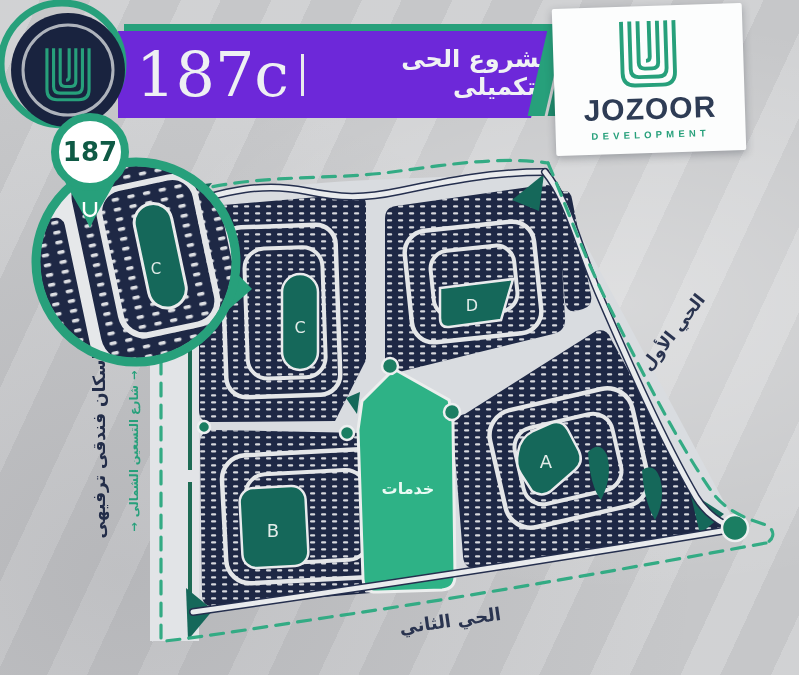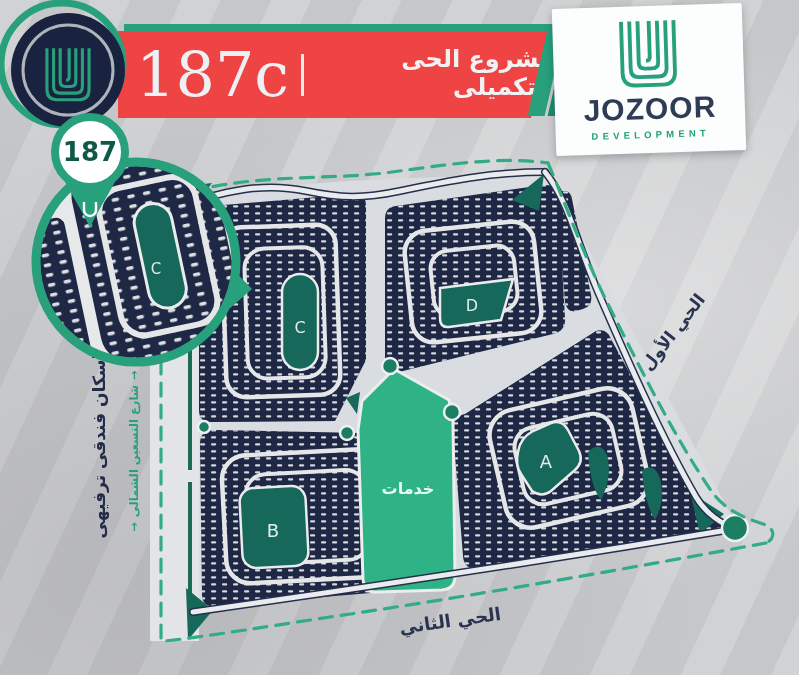--- a/index.html
+++ b/index.html
@@ -18,21 +18,21 @@
   }
   .abs{position:absolute;}
   
   .banner-line{
     position:absolute;left:124px;top:24px;width:432px;height:7px;
     background:#27a07b;
     clip-path:polygon(0 0,100% 0,calc(100% - 3px) 100%,0 100%);
   }
   .banner{
     position:absolute;left:118px;top:31px;width:436px;height:87px;
-    background:#ef4444;
+    background:#6d28d9;
     clip-path:polygon(0 0,100% 0,calc(100% - 23px) 100%,0 100%);
     display:flex;align-items:center;
   }
   .banner .big-num{
     font-family:"DejaVu Serif", serif;
     font-size:62px;line-height:1;color:#eef0f3;margin-left:18px;
   }
   .banner .pipe{width:3px;height:42px;background:#e8eaec;margin:0 10px 0 12px;}
   .banner .title-ar{
     font-size:24px;font-weight:bold;color:#f0f2f4;direction:rtl;padding-bottom:4px;

